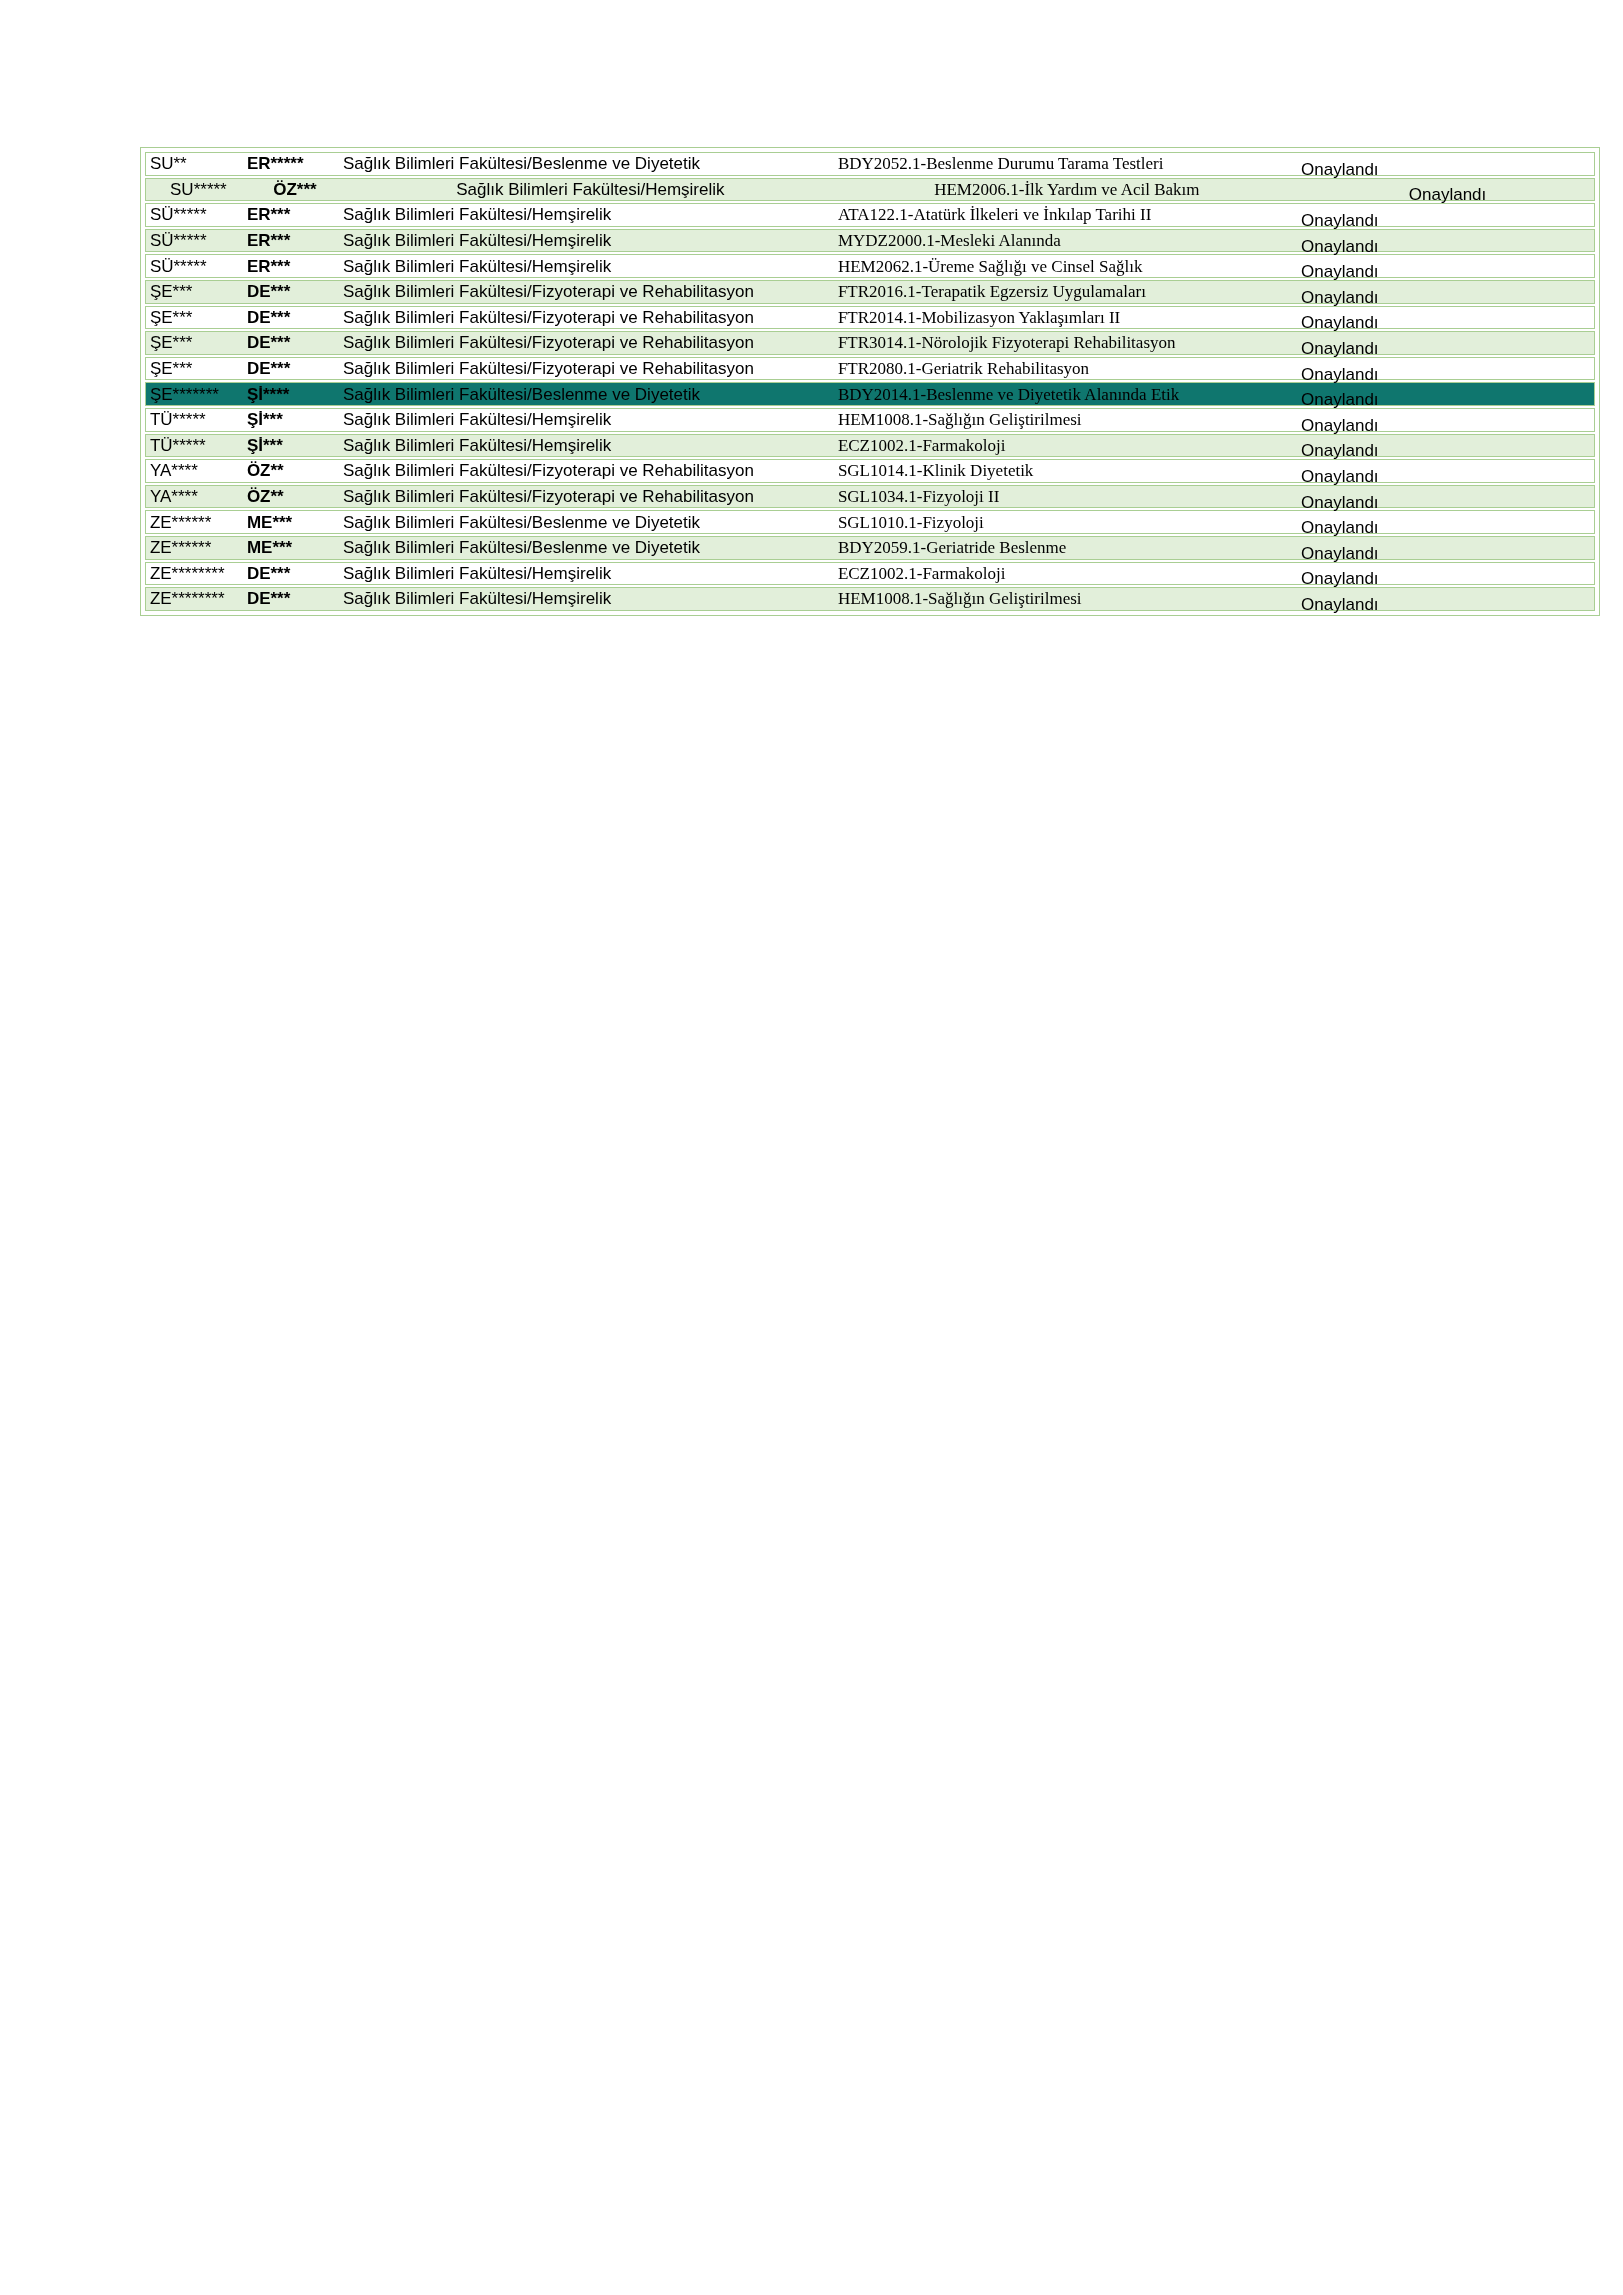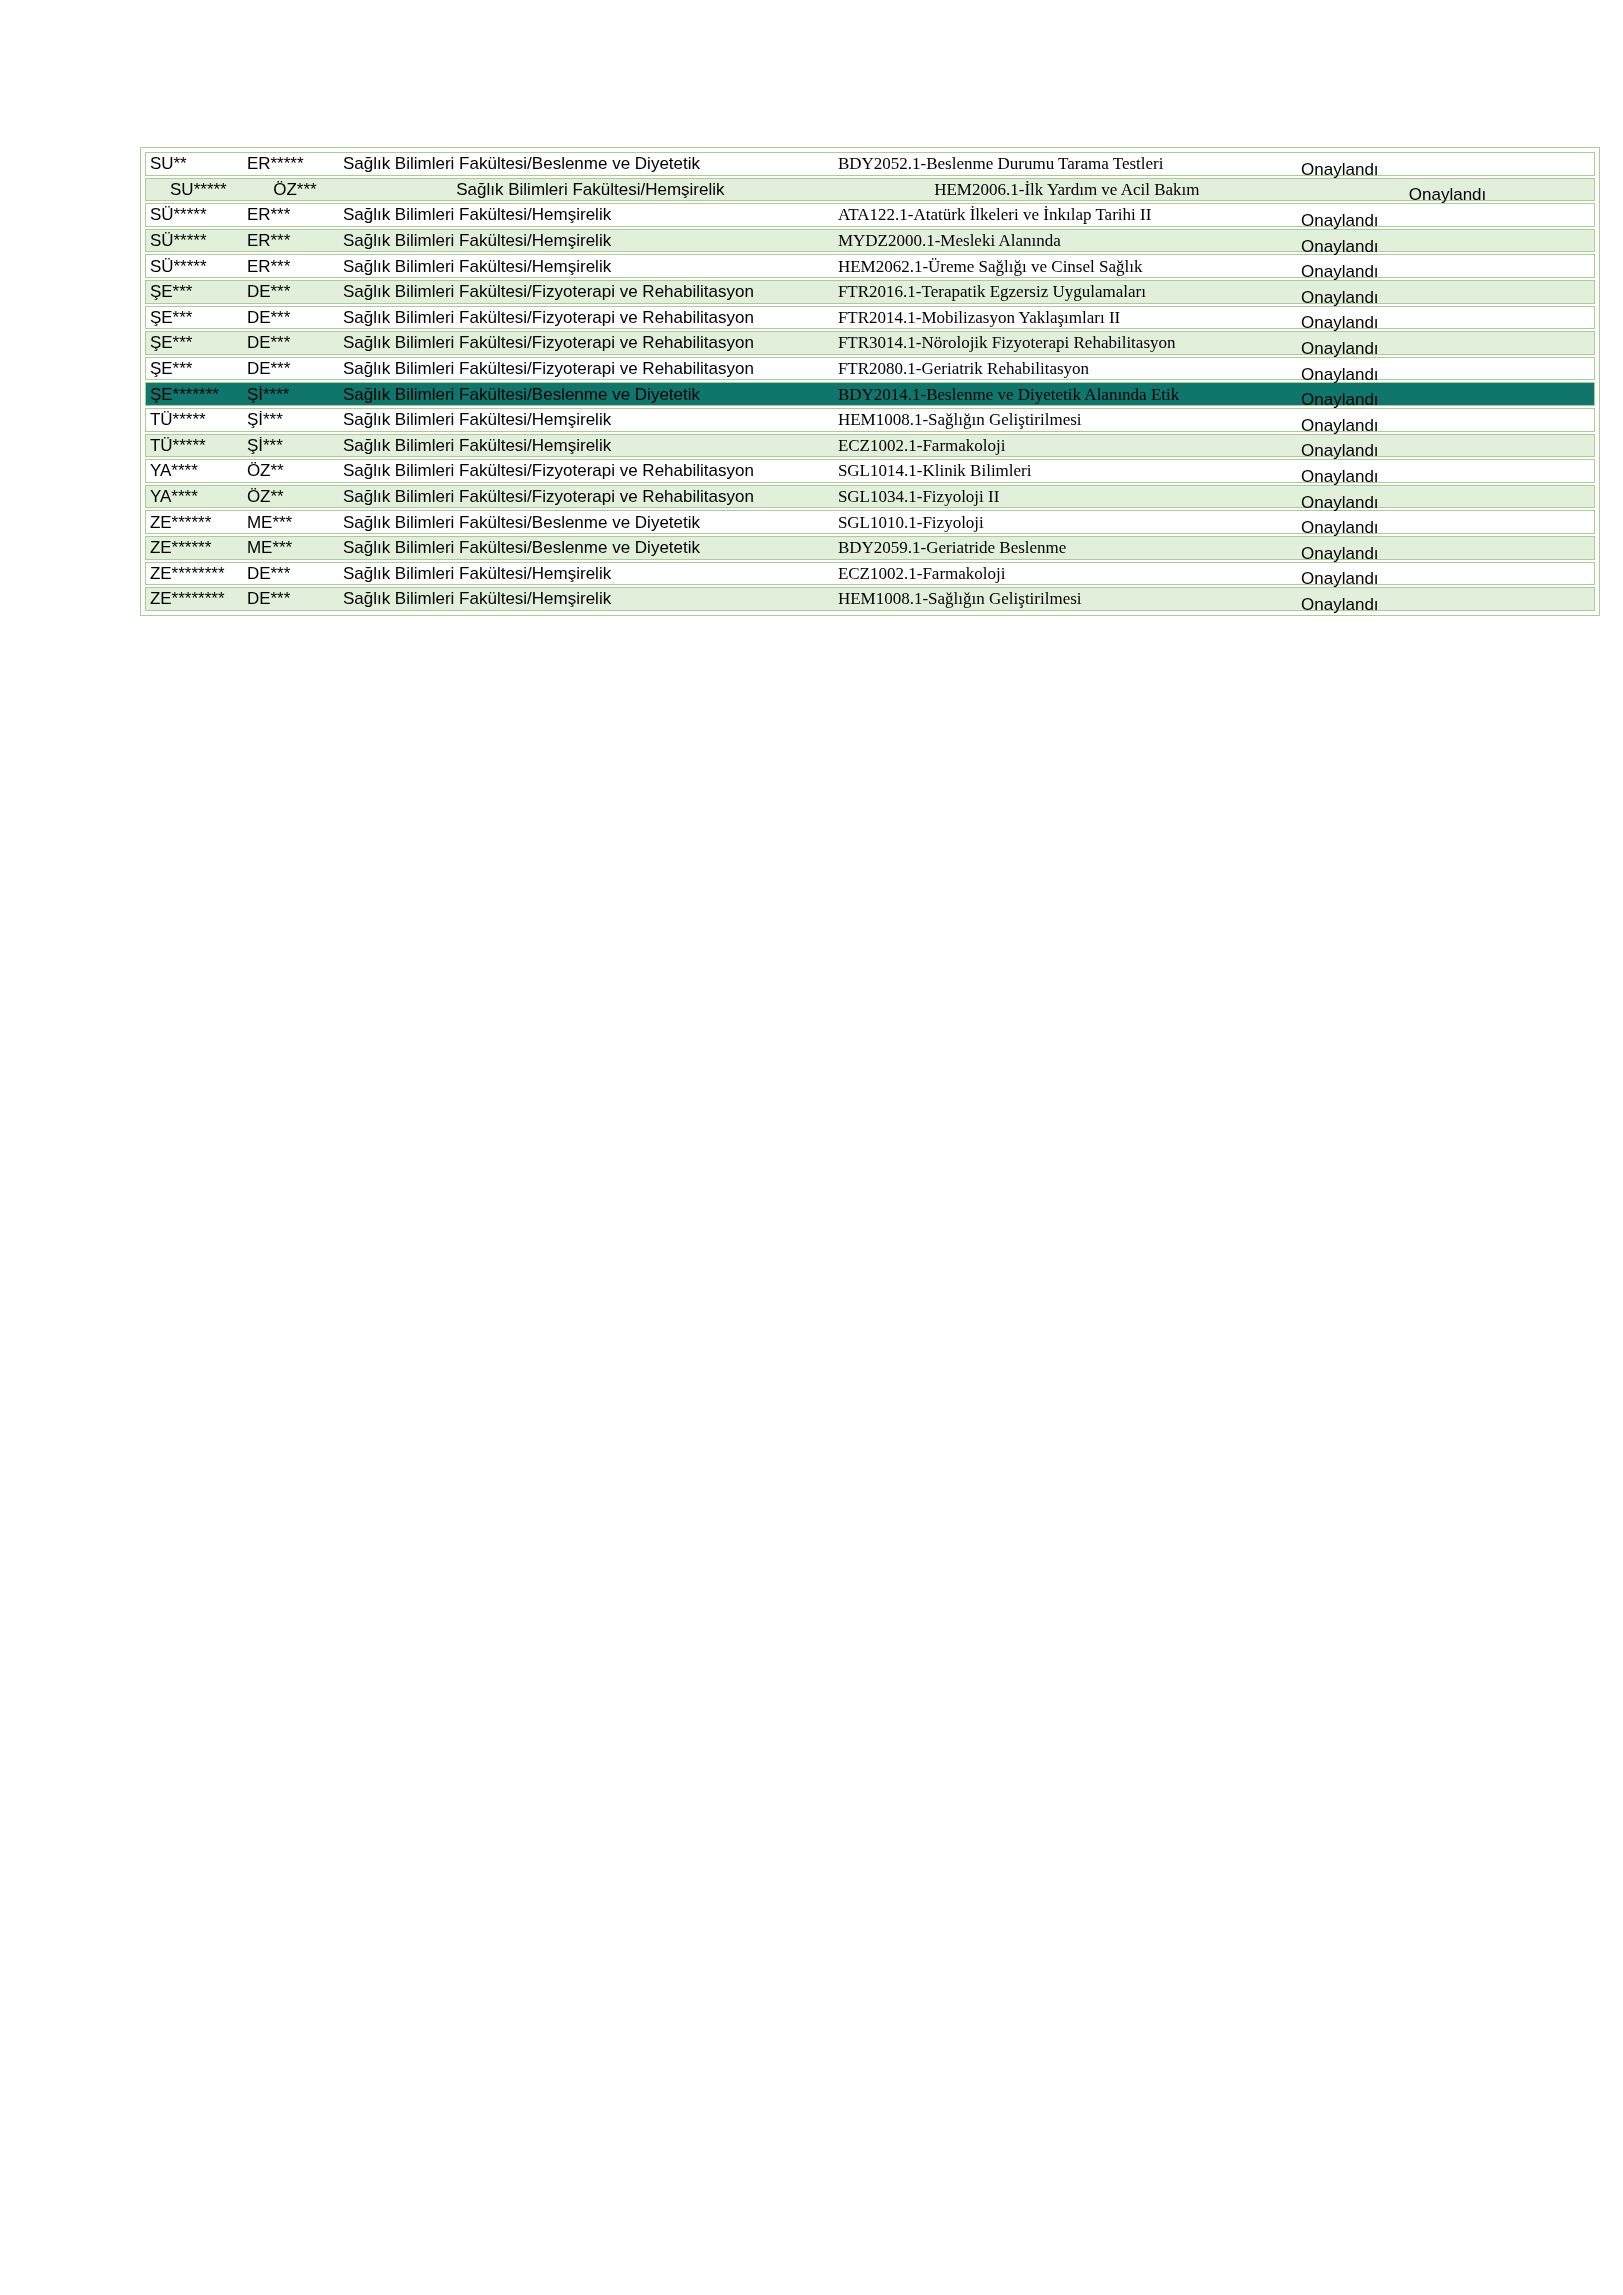--- a/index.html
+++ b/index.html
@@ -31,21 +31,21 @@
     margin-bottom: 2px;
     padding-left: 3.9px;
     white-space: nowrap;
     font-size: 17px;
   }
   .trow:last-child { margin-bottom: 0; }
   .trow.plain { background: #ffffff; }
   .trow.alt { background: #e2efda; }
   .c { overflow: hidden; flex-shrink: 0; display: block; }
   .c1 { width: 97px; }
-  .c2 { width: 96px; }
+  .c2 { width: 96px; font-weight: bold; }
   .c3 { width: 495px; }
   .c4 { width: 458px; font-family: Liberation Serif, serif; }
   .c5 { flex: 1 1 auto; padding-left: 5.2px; margin-top: 11px; }
 </style>
 </head>
 <body>
 
 <div class="sheet">
   <div class="tablewrap" id="course-table" style="border-color: rgb(169, 206, 147);">
   <div class="trow plain" style="border-color: rgb(169, 206, 147); color: rgb(0, 0, 0); background: rgb(255, 255, 255);">
@@ -141,21 +141,21 @@
     <span class="c c2">Şİ***</span>
     <span class="c c3">Sağlık Bilimleri Fakültesi/Hemşirelik</span>
     <span class="c c4">ECZ1002.1-Farmakoloji</span>
     <span class="c c5">Onaylandı</span>
   </div>
 
   <div class="trow plain" style="border-color: rgb(169, 206, 147); color: rgb(0, 0, 0); background: rgb(255, 255, 255);">
     <span class="c c1">YA****</span>
     <span class="c c2">ÖZ**</span>
     <span class="c c3">Sağlık Bilimleri Fakültesi/Fizyoterapi ve Rehabilitasyon</span>
-    <span class="c c4">SGL1014.1-Klinik Bilimleri</span>
+    <span class="c c4">SGL1014.1-Klinik Diyetetik</span>
     <span class="c c5">Onaylandı</span>
   </div>
 
   <div class="trow alt" style="border-color: rgb(169, 206, 147); color: rgb(0, 0, 0); background: rgb(226, 239, 218);">
     <span class="c c1">YA****</span>
     <span class="c c2">ÖZ**</span>
     <span class="c c3">Sağlık Bilimleri Fakültesi/Fizyoterapi ve Rehabilitasyon</span>
     <span class="c c4">SGL1034.1-Fizyoloji II</span>
     <span class="c c5">Onaylandı</span>
   </div>

